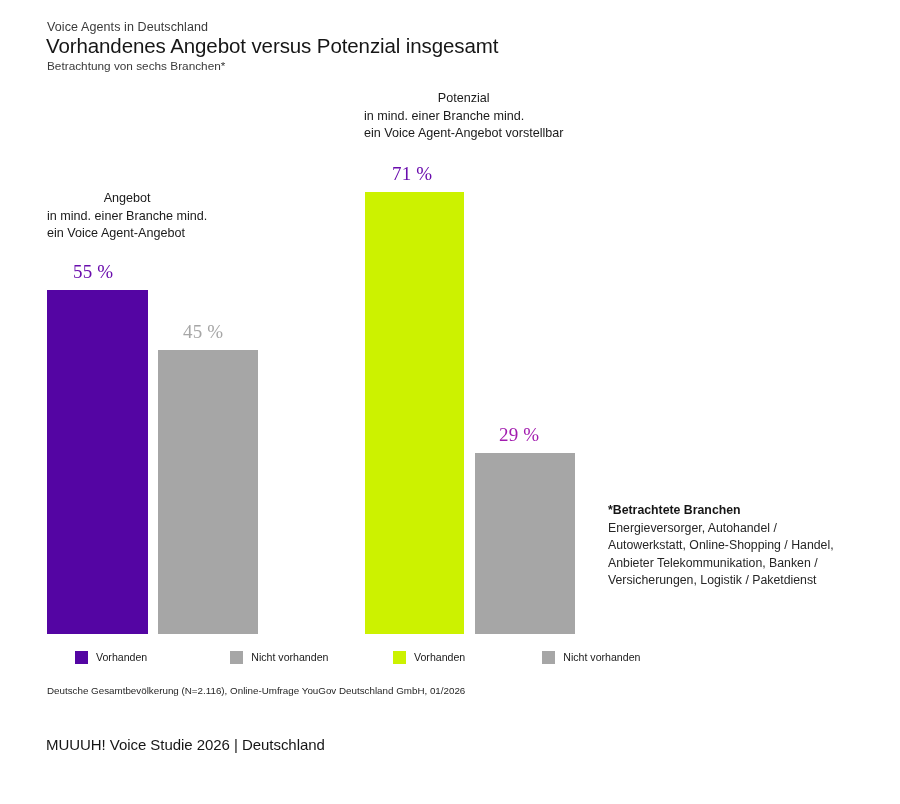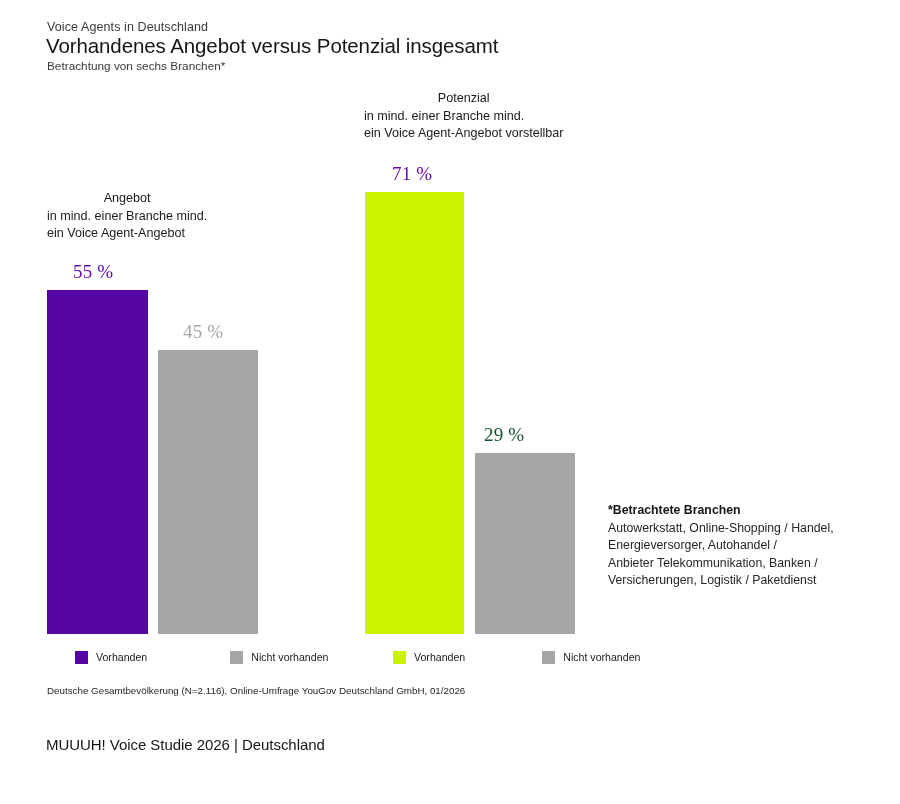--- a/index.html
+++ b/index.html
@@ -183,21 +183,21 @@
 
     <div class="bar-value" style="left:73px; top:262px; color:#6A0DAD;">55 %</div>
     <div class="bar" style="left:47px; width:101px; height:344px; background:#5405A3;"></div>
 
     <div class="bar-value" style="left:183px; top:322px; color:#A6A6A6;">45 %</div>
     <div class="bar" style="left:158px; width:100px; height:284px; background:#A6A6A6;"></div>
 
     <div class="bar-value" style="left:392px; top:164px; color:#6A0DAD;">71 %</div>
     <div class="bar" style="left:365px; width:99px; height:442px; background:#CCF200;"></div>
 
-    <div class="bar-value" style="left:484px; top:425px; color:#14532d;">29 %</div>
+    <div class="bar-value" style="left:499px; top:425px; color:#a21caf;">29 %</div>
     <div class="bar" style="left:475px; width:100px; height:181px; background:#A6A6A6;"></div>
   </div>
 
   <div class="legend legend-left">
     <div class="legend-item">
       <span class="legend-swatch" style="background:#5405A3;"></span>
       <span class="legend-label">Vorhanden</span>
     </div>
     <span class="legend-gap"></span>
     <div class="legend-item">
@@ -213,22 +213,22 @@
     </div>
     <span class="legend-gap-r"></span>
     <div class="legend-item">
       <span class="legend-swatch" style="background:#A6A6A6;"></span>
       <span class="legend-label">Nicht vorhanden</span>
     </div>
   </div>
 
   <div class="footnote">
     <span class="fn-title">*Betrachtete Branchen</span>
+    <span class="fn-body">Energieversorger, Autohandel /</span>
     <span class="fn-body">Autowerkstatt, Online-Shopping / Handel,</span>
-    <span class="fn-body">Energieversorger, Autohandel /</span>
     <span class="fn-body">Anbieter Telekommunikation, Banken /</span>
     <span class="fn-body">Versicherungen, Logistik / Paketdienst</span>
   </div>
 
   <div class="source">Deutsche Gesamtbevölkerung (N=2.116), Online-Umfrage YouGov Deutschland GmbH, 01/2026</div>
   <div class="footer-title">MUUUH! Voice Studie 2026 | Deutschland</div>
 
 </div>
 
 </body></html>

